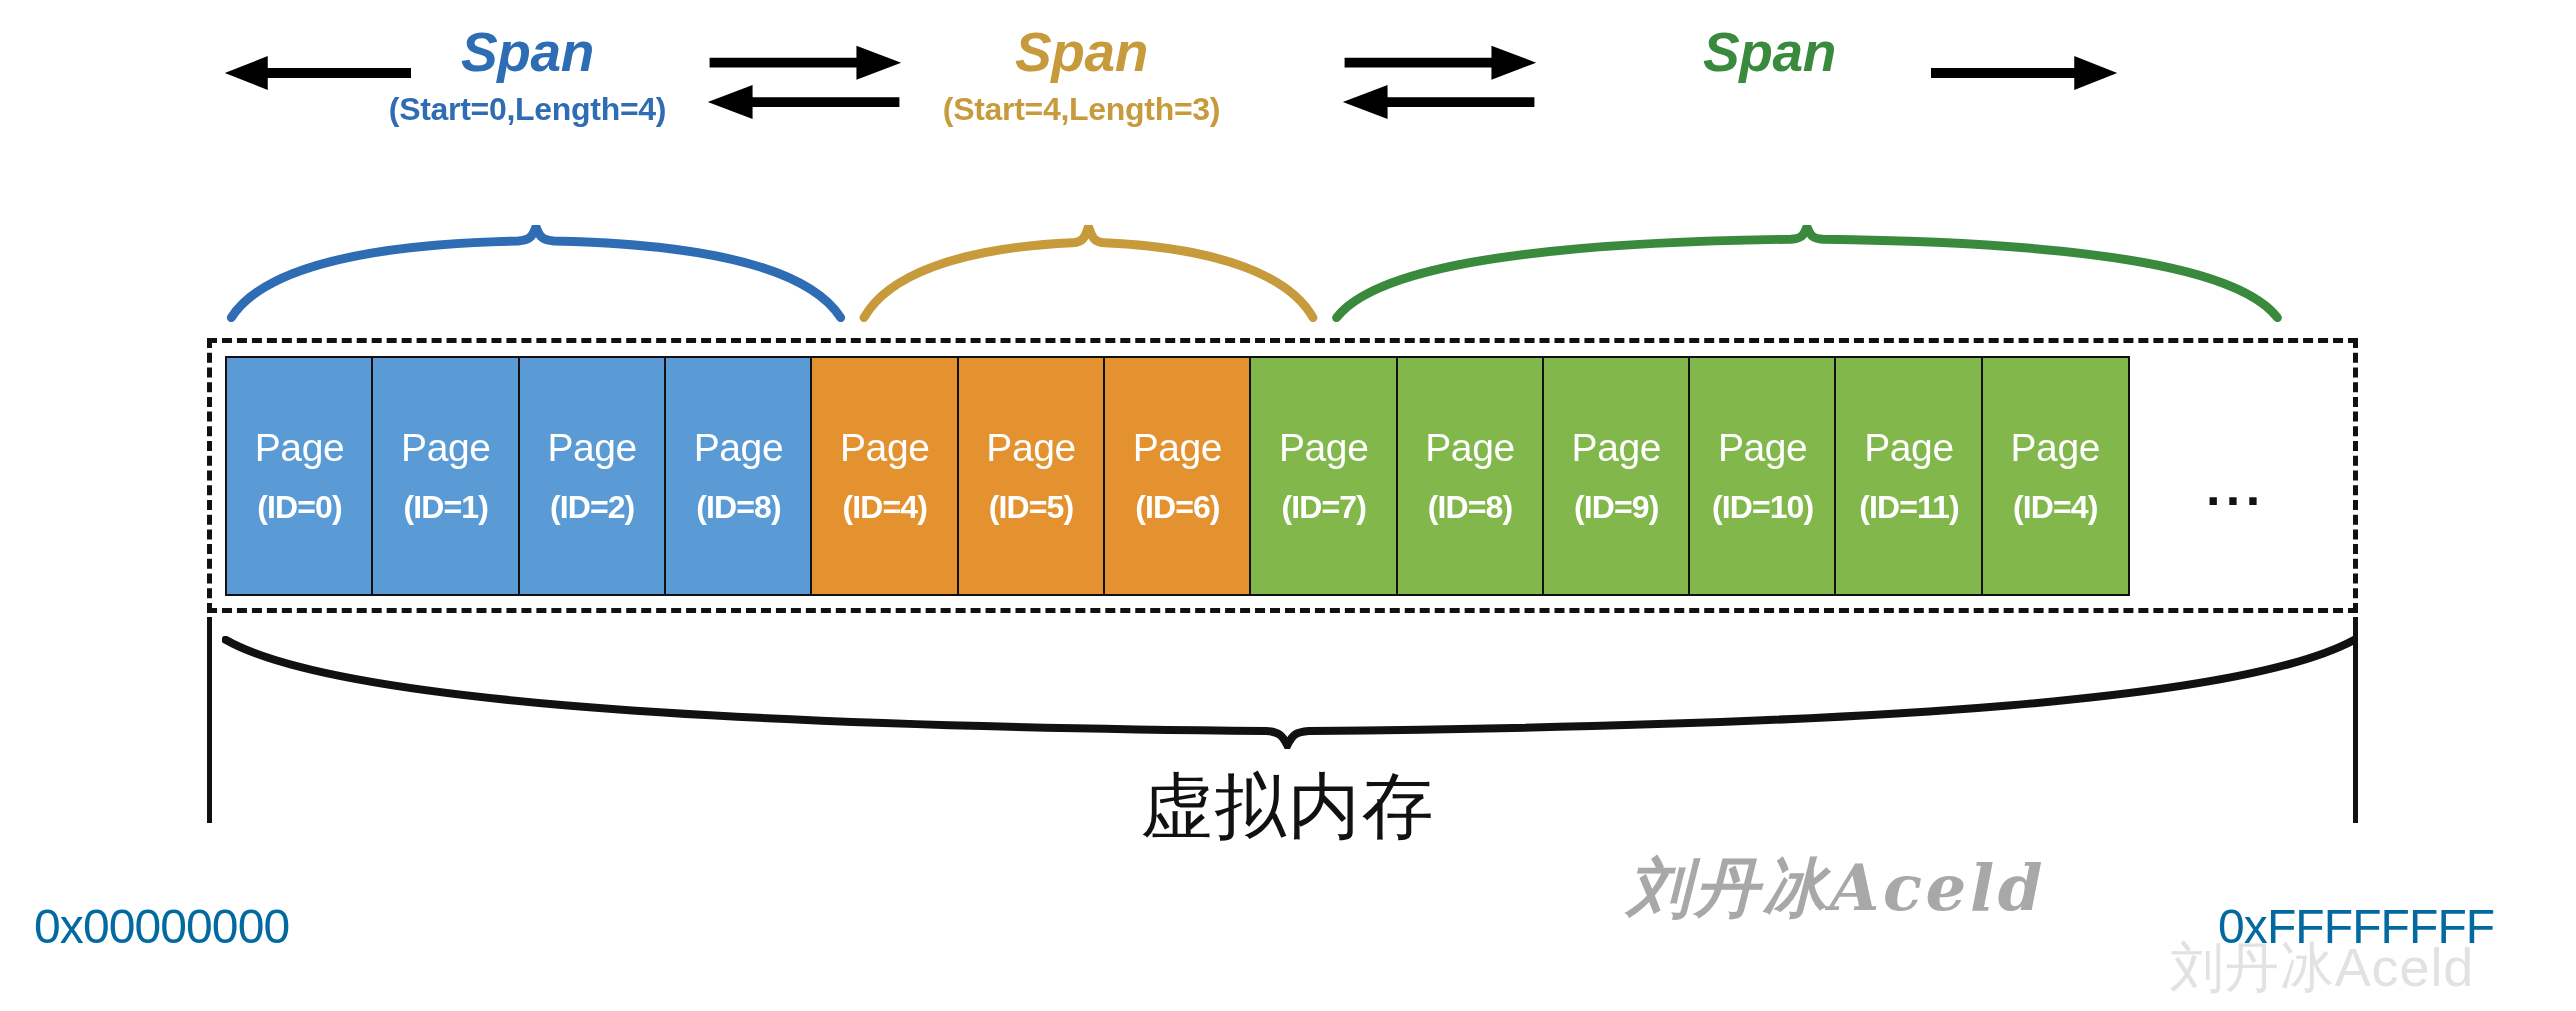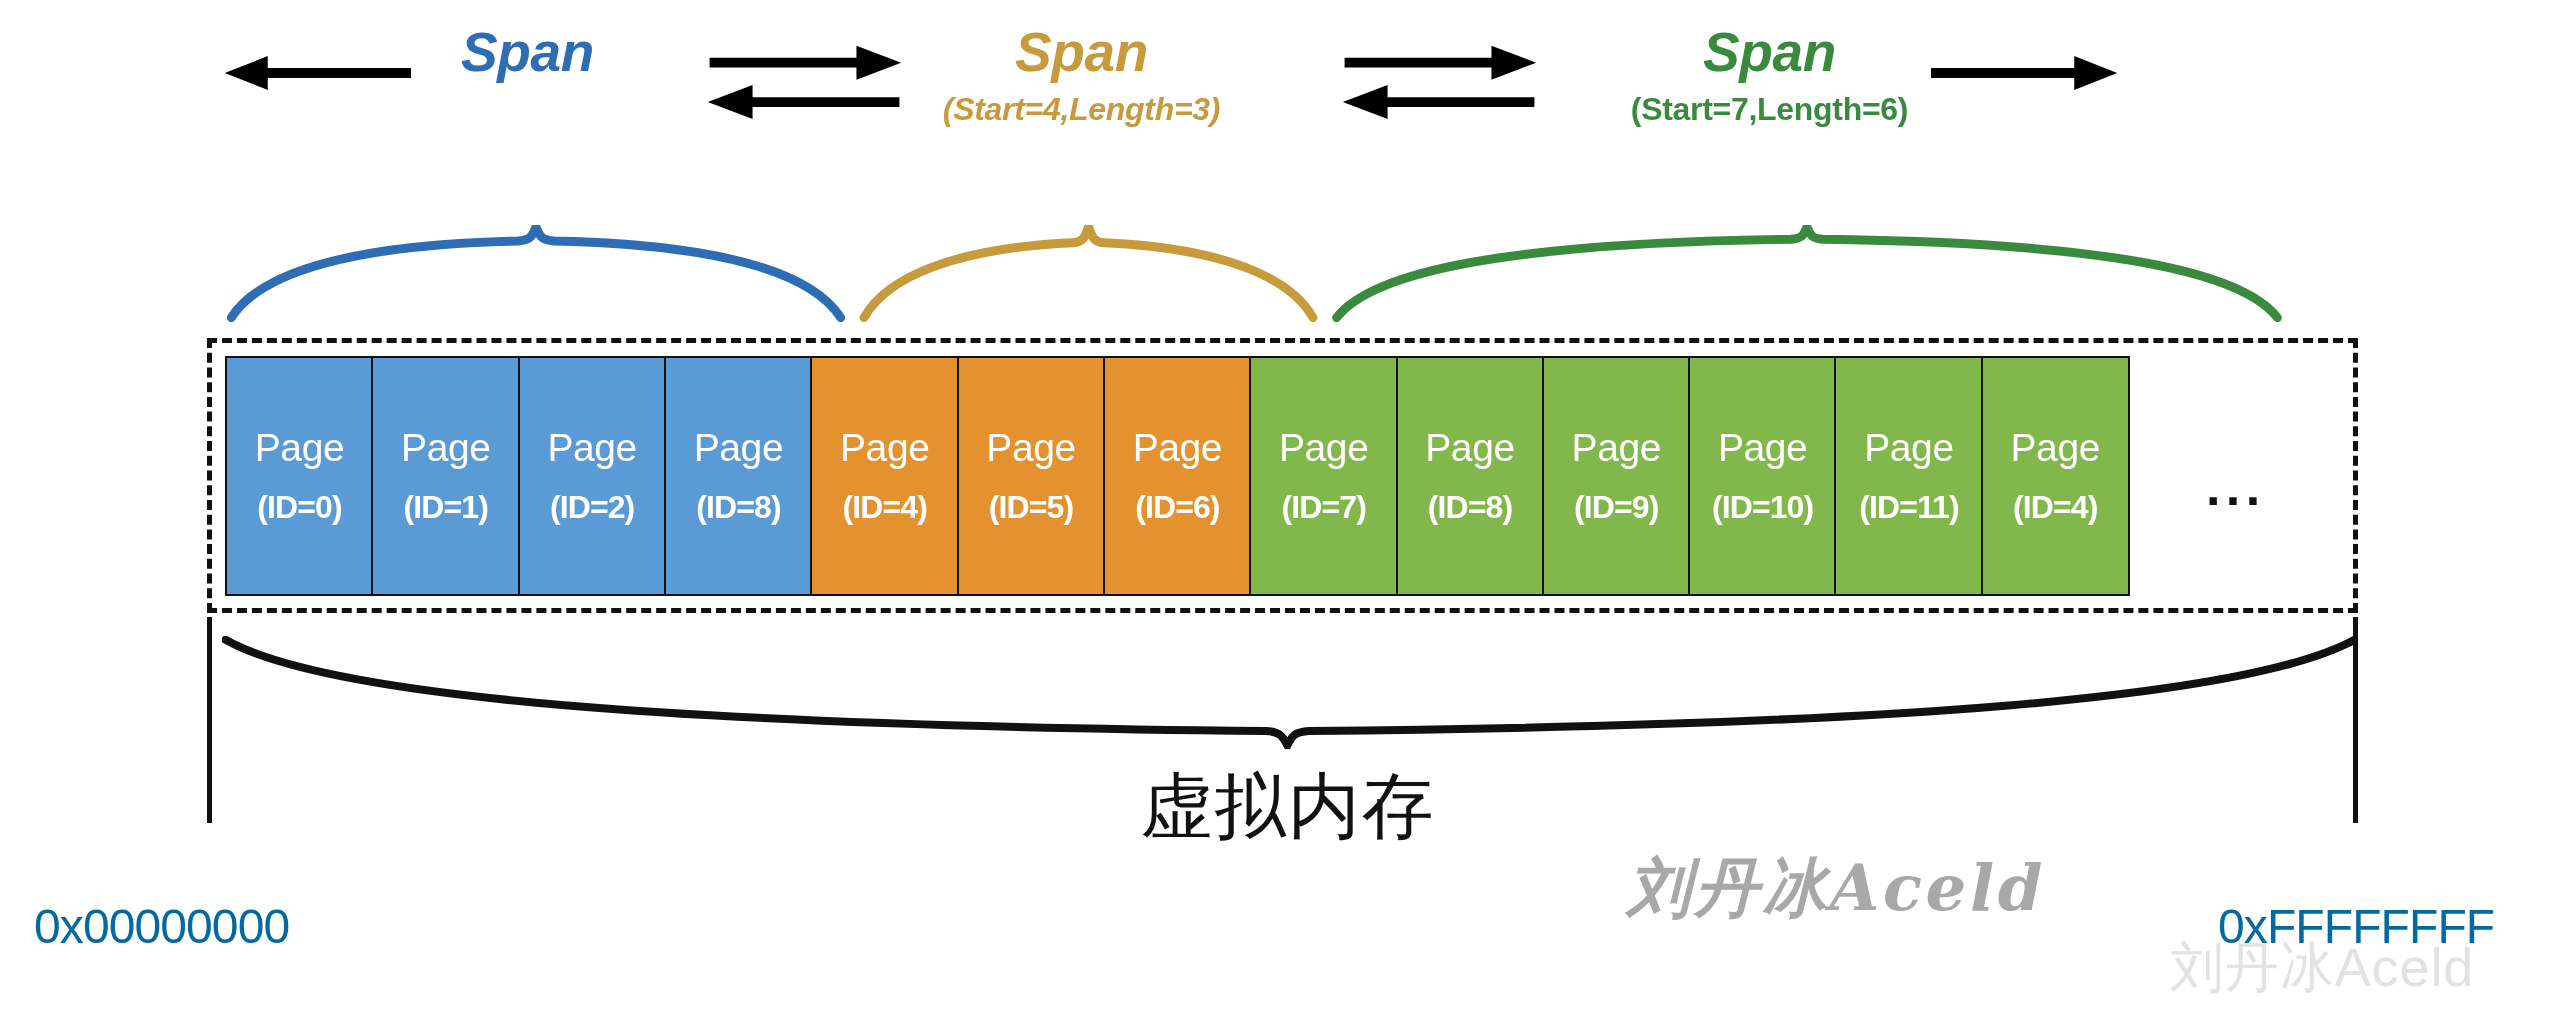--- a/index.html
+++ b/index.html
@@ -194,30 +194,30 @@
 
   <div class="arrow-group" style="left:1931px; top:55px;">
     <svg width="188" height="36" viewBox="0 0 210 40">
       <path d="M 0 20 L 162 20" stroke="#000" stroke-width="11" fill="none"></path>
       <path d="M 208 20 L 160 1 L 160 39 Z" fill="#000"></path>
     </svg>
   </div>
 
   <div class="span-head" style="left:295px; top:25px; width:465px;">
     <div class="span-title" style="color:#2E6DB4;">Span</div>
+    <div class="span-sub" style="color:#2E6DB4;">(Start=0,Length=4)</div>
   </div>
 
   <div class="span-head" style="left:849px; top:25px; width:465px;">
     <div class="span-title" style="color:#C79A3C;">Span</div>
-    <div class="span-sub" style="color:#C79A3C;font-style:italic;">(Start=4,Length=3)</div>
+    <div class="span-sub" style="color:#C79A3C;">(Start=4,Length=3)</div>
   </div>
 
   <div class="span-head" style="left:1537px; top:25px; width:465px;">
     <div class="span-title" style="color:#3A8A3E;">Span</div>
-    <div class="span-sub" style="color:#3A8A3E;">(Start=7,Length=6)</div>
   </div>
 
   <div class="brace" style="left:223px; top:225px;">
     <svg width="626" height="98" viewBox="0 0 700 110">
       <path d="M 8 104
                C 40 54, 140 22, 330 18
                C 342 17, 346 14, 350 2
                C 354 14, 358 17, 370 18
                C 560 22, 660 54, 692 104" stroke="#2E6DB4" stroke-width="10" fill="none" stroke-linecap="round"></path>
     </svg>

